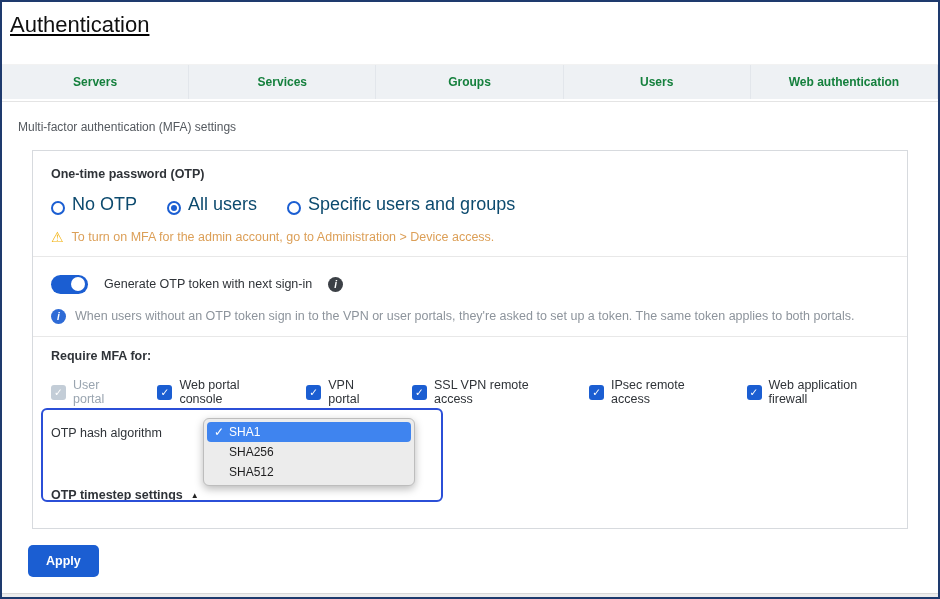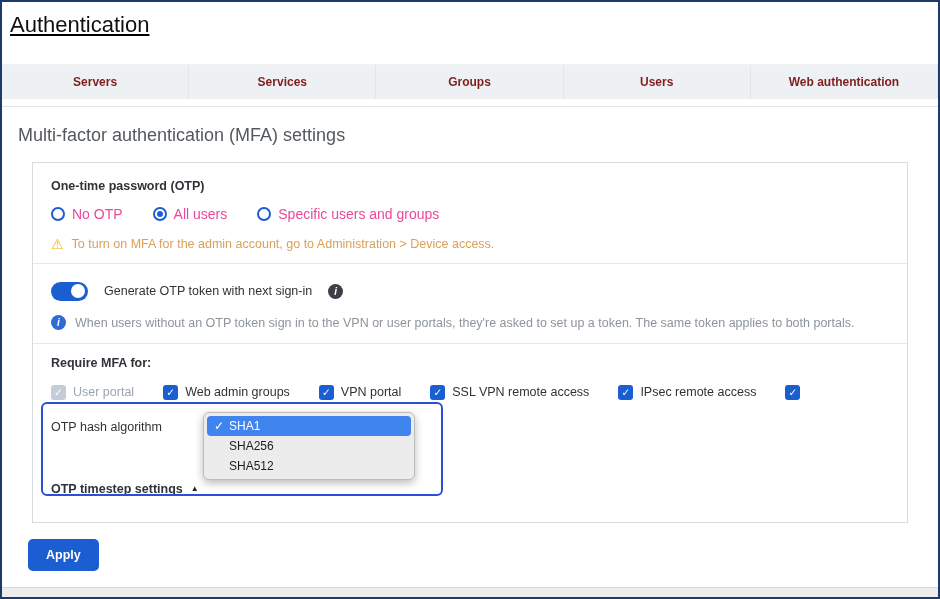--- a/index.html
+++ b/index.html
@@ -11,35 +11,35 @@
     display: flex;
     flex-direction: column;
     overflow: hidden;
   }
   .header { padding: 10px 8px 26px; text-decoration: underline; }
   .page-title { font-size: 22px; font-weight: 400; color: #101010; }
 
   .tabbar { display: flex; background: #eef1f4; border-top: 1px solid #f2f2f2; }
   .tab {
     flex: 1; text-align: center; padding: 10px 4px;
-    font-size: 12px; font-weight: 700; color: #7f1d1d;
+    font-size: 12px; font-weight: 700; color: #15803d;
     border-right: 1px solid #e2e6eb; cursor: pointer; white-space: nowrap;
   }
   .tab.active { background: #1b5ed2; color: #fff; }
   .tab-underline { height: 16px; border-bottom: 1px solid #e4e4e4; }
 
   .content { flex: 1; padding: 10px 14px 0; }
-  .section-title { font-size: 18px; font-weight: 400; color: #54595f; margin: 8px 2px 16px; }
+  .section-title { font-size: 12px; font-weight: 400; color: #54595f; margin: 8px 2px 16px; }
 
   .panel { border: 1px solid #d7dade; margin: 0 16px; padding: 16px 18px 14px; background: #fff; }
 
   .group-label { font-size: 12.5px; font-weight: 700; color: #2f3338; margin-bottom: 13px; }
 
   .radio-row { display: flex; gap: 30px; align-items: center; margin-bottom: 15px; }
-  .radio { display: flex; align-items: center; gap: 7px; font-size: 14px; color: #ec4899; cursor: pointer; }
+  .radio { display: flex; align-items: flex-end; gap: 7px; font-size: 18px; color: #0c4a6e; cursor: pointer; }
   .radio-dot {
     width: 14px; height: 14px; border: 2px solid #1b5ed2; border-radius: 50%;
     position: relative; background: #fff; flex: 0 0 auto;
   }
   .radio.selected .radio-dot::after {
     content: ""; position: absolute; inset: 2px; background: #1b5ed2; border-radius: 50%;
   }
 
   .warning-row { display: flex; gap: 8px; align-items: center; font-size: 12.5px; color: #dc9f57; margin: 2px 0 12px; }
   .warning-icon { color: #f2b10c; font-size: 14px; line-height: 1; }
@@ -154,36 +154,37 @@
 
     <div class="group-label">Require MFA for:</div>
 
     <div class="check-row">
       <div class="check disabled">
         <span class="checkbox">✓</span>
         <span>User portal</span>
       </div>
       <div class="check">
         <span class="checkbox">✓</span>
-        <span>Web admin groups</span>
+        <span>Web portal console</span>
       </div>
       <div class="check">
         <span class="checkbox">✓</span>
         <span>VPN portal</span>
       </div>
       <div class="check">
         <span class="checkbox">✓</span>
         <span>SSL VPN remote access</span>
       </div>
       <div class="check">
         <span class="checkbox">✓</span>
         <span>IPsec remote access</span>
       </div>
       <div class="check">
         <span class="checkbox">✓</span>
+        <span>Web application firewall</span>
       </div>
     </div>
 
     <div class="hash-section">
       <div class="annotation-box"></div>
 
       <div class="hash-label">OTP hash algorithm</div>
 
       <div class="menu">
         <div class="menu-item selected">

